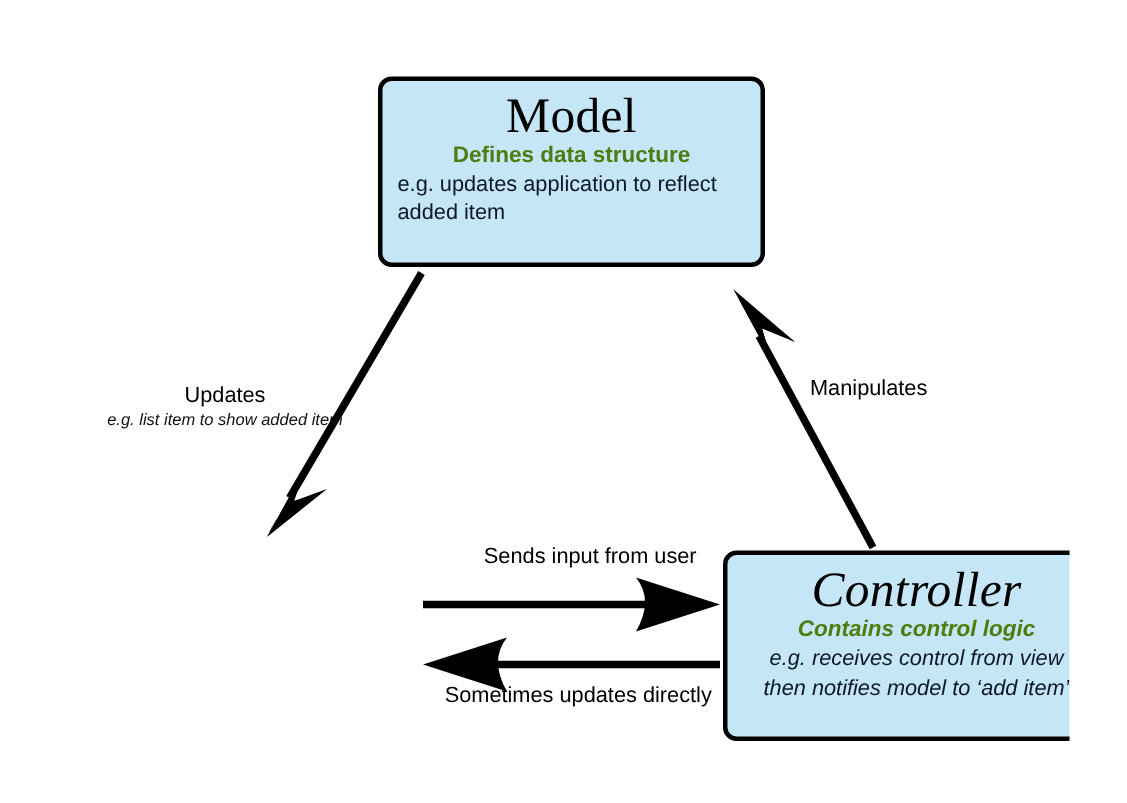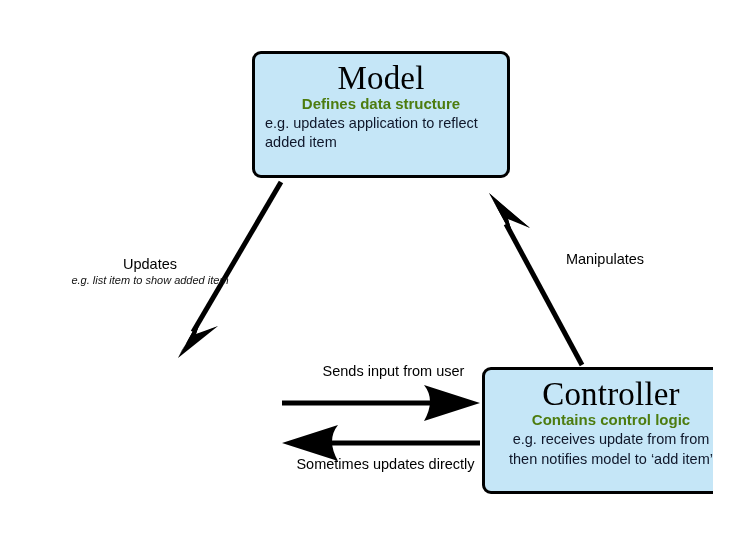--- a/index.html
+++ b/index.html
@@ -29,21 +29,21 @@
     width: 258px;
     height: 127px;
     background: #c5e6f7;
     border: 3px solid #000000;
     border-radius: 9px;
     padding: 6px 8px 0 8px;
     text-align: center;
   }
   #node-model  { left: 252px; top: 51px; }
   #node-view   { left: 22px;  top: 367px; }
-  #node-ctrl   { left: 482px; top: 367px; }
+  #node-ctrl   { left: 482px; top: 367px; font-style: italic; }
 
   .node-title {
     font-family: "Liberation Serif", serif;
     font-size: 33px;
     line-height: 36px;
     color: #000000;
     letter-spacing: 0.2px;
   }
   .node-subtitle {
     font-family: "Liberation Sans", sans-serif;
@@ -121,31 +121,31 @@
   <div class="node" id="node-model">
     <div class="node-title">Model</div>
     <div class="node-subtitle">Defines data structure</div>
     <div class="node-desc">e.g. updates application to reflect added item</div>
   </div>
 
 
   <div class="node" id="node-ctrl">
     <div class="node-title">Controller</div>
     <div class="node-subtitle">Contains control logic</div>
-    <div class="node-desc">e.g. receives update from from</div>
+    <div class="node-desc">e.g. receives control from view</div>
     <div class="node-desc">then notifies model to ‘add item’</div>
   </div>
 
   <div class="edge-label" id="label-updates">
     <div class="edge-label-main">Updates</div>
     <div class="edge-label-sub">e.g. list item to show added item</div>
   </div>
 
   <div class="edge-label" id="label-manipulates">
-    <div class="edge-label-main" style="text-align:center;">Manipulates</div>
+    <div class="edge-label-main" style="text-align:left;">Manipulates</div>
   </div>
 
   <div class="edge-label" id="label-sends">
     <div class="edge-label-main">Sends input from user</div>
   </div>
 
   <div class="edge-label" id="label-sometimes">
     <div class="edge-label-main">Sometimes updates directly</div>
   </div>
 

